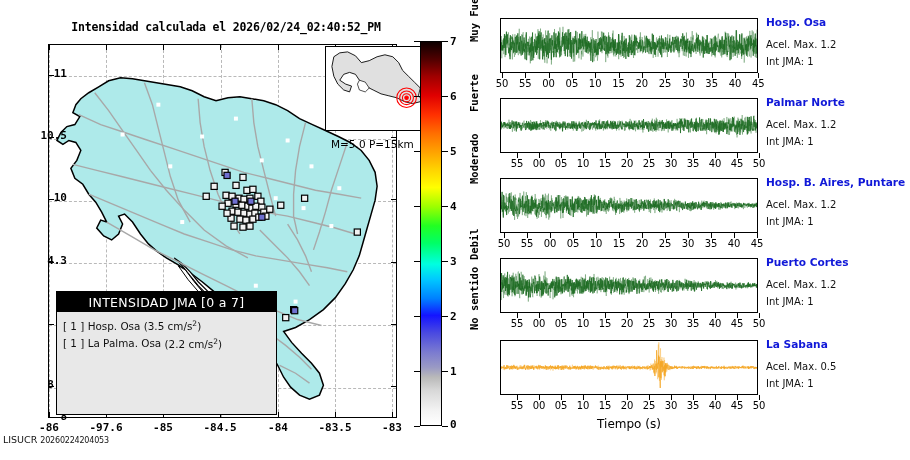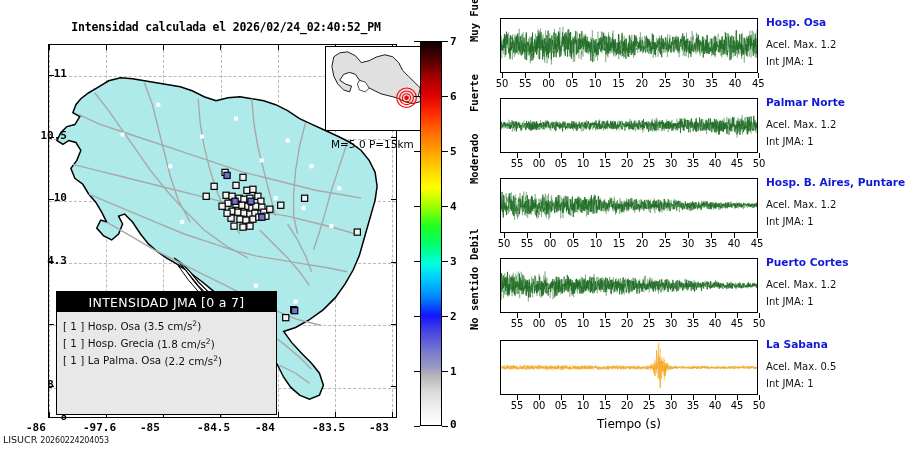--- a/index.html
+++ b/index.html
@@ -21,21 +21,21 @@
   #map-svg{position:absolute;left:0;top:0;width:100%;height:100%;}
 
   
   .gridv{position:absolute;top:0;bottom:0;width:0;border-left:1px dashed #b9b9b9;}
   .gridh{position:absolute;left:0;right:0;height:0;border-top:1px dashed #b9b9b9;}
 
   
   .ytick{position:absolute;right:403px;font-family:"DejaVu Sans Mono",monospace;
       font-size:11px;font-weight:bold;color:#000;text-align:right;width:40px;}
   .xtick{position:absolute;top:421px;font-family:"DejaVu Sans Mono",monospace;
-      font-size:11px;font-weight:bold;color:#000;text-align:left;width:46px;}
+      font-size:11px;font-weight:bold;color:#000;text-align:center;width:46px;}
   .tickmark-l{position:absolute;left:48px;width:6px;height:0;border-top:1.3px solid #000;}
   .tickmark-r{position:absolute;left:391px;width:6px;height:0;border-top:1.3px solid #000;}
   .tickmark-b{position:absolute;top:412px;height:6px;width:0;border-left:1.3px solid #000;}
   .tickmark-t{position:absolute;top:44px;height:6px;width:0;border-left:1.3px solid #000;}
 
   
   #inset{position:absolute;left:325px;top:46px;width:113px;height:85px;
       border:1.2px solid #000;background:#ffffff;overflow:hidden;box-sizing:border-box;}
   #inset-label{position:absolute;left:331px;top:138px;font-size:10.5px;color:#000;
       font-family:"DejaVu Sans",sans-serif;white-space:nowrap;}
@@ -289,21 +289,20 @@
         <circle cx="82" cy="52" r="1.8" fill="#ff0000"></circle>
       </g>
     </svg>
   </div>
   <div id="inset-label">M=5.0 P=15km</div>
 
   <div id="legend-box">
     <div id="legend-head">INTENSIDAD JMA [0 a 7]</div>
     <div id="legend-list">
         <div class="legend-row"><span>[ 1 ]</span> <span>Hosp. Osa</span> <span>(3.5 cm/s<sup>2</sup>)</span></div>
-        <div class="legend-row"><span>[ 1 ]</span> <span>Hosp. Grecia</span> <span>(1.8 cm/s<sup>2</sup>)</span></div>
         <div class="legend-row"><span>[ 1 ]</span> <span>La Palma. Osa</span> <span>(2.2 cm/s<sup>2</sup>)</span></div>
       </div>
   </div>
 
   <div id="cbar-wrap">
     <div id="cbar"></div>
   </div>
   <div class="cb-tick" style="top:41px"></div>
     <div class="cb-tick-r" style="top:41px"></div>
   <div class="cb-tick" style="top:96px"></div>

